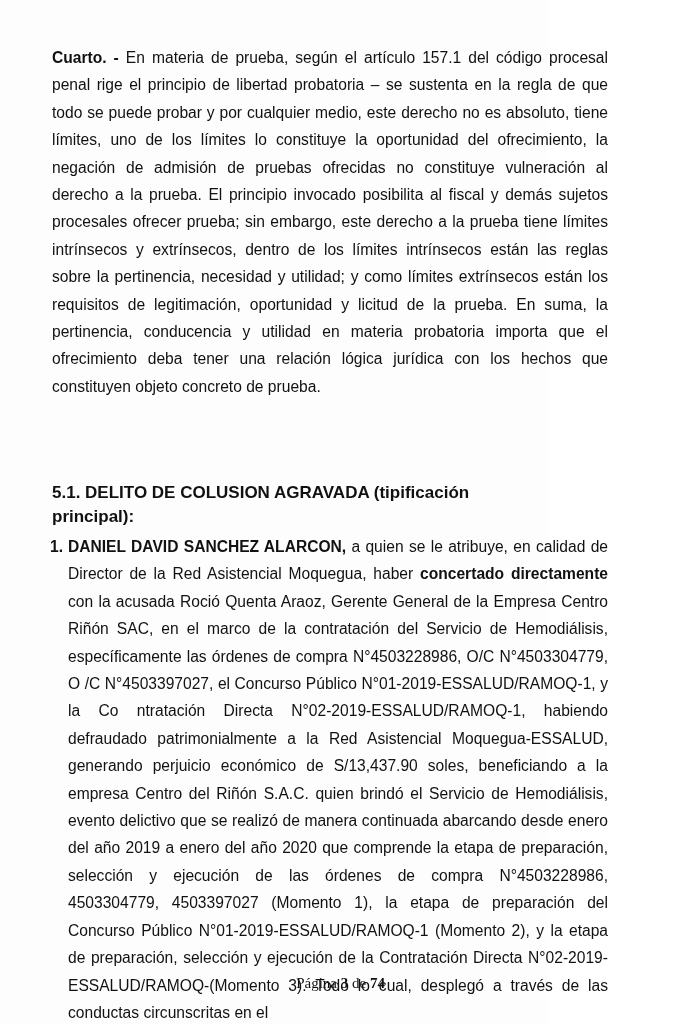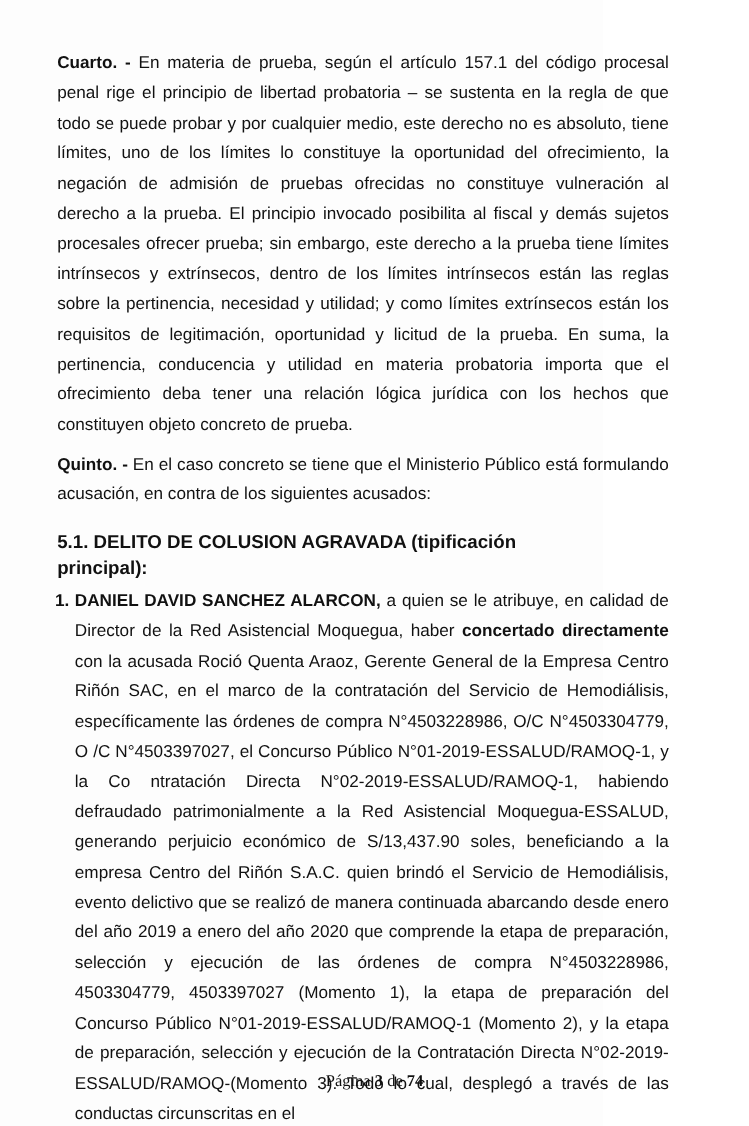--- a/index.html
+++ b/index.html
@@ -33,23 +33,20 @@
 </style>
 </head>
 <body>
 
 <div class="page">
 
   <div class="body-text" id="p-cuarto">
     <p class="para"><span class="lead">Cuarto. -</span> <span>En materia de prueba, según el artículo 157.1 del código procesal penal rige el principio de libertad probatoria – se sustenta en la regla de que todo se puede probar y por cualquier medio, este derecho no es absoluto, tiene límites, uno de los límites lo constituye la oportunidad del ofrecimiento, la negación de admisión de pruebas ofrecidas no constituye vulneración al derecho a la prueba. El principio invocado posibilita al fiscal y demás sujetos procesales ofrecer prueba; sin embargo, este derecho a la prueba tiene límites intrínsecos y extrínsecos, dentro de los límites intrínsecos están las reglas sobre la pertinencia, necesidad y utilidad; y como límites extrínsecos están los requisitos de legitimación, oportunidad y licitud de la prueba. En suma, la pertinencia, conducencia y utilidad en materia probatoria importa que el ofrecimiento deba tener una relación lógica jurídica con los hechos que constituyen objeto concreto de prueba.</span></p>
   </div>
 
-  <div class="body-text" id="p-quinto">
-    <p class="para"><span class="lead">Quinto. -</span> <span>En el caso concreto se tiene que el Ministerio Público está formulando acusación, en contra de los siguientes acusados:</span></p>
-  </div>
 
   <div id="heading-51">5.1. DELITO DE COLUSION AGRAVADA (tipificación principal):</div>
 
   <div id="item-1">
     <span class="num">1.</span>
     <div class="content"><span class="b">DANIEL DAVID SANCHEZ ALARCON,</span><span> a quien se le atribuye, en calidad de Director de la Red Asistencial Moquegua, haber </span><span class="b">concertado directamente</span><span> con la acusada Roció Quenta Araoz, Gerente General de la Empresa Centro Riñón SAC, en el marco de la contratación del Servicio de Hemodiálisis, específicamente las órdenes de compra N°4503228986, O/C N°4503304779, O /C N°4503397027, el Concurso Público N°01-2019-ESSALUD/RAMOQ-1, y la Co ntratación Directa N°02-2019-ESSALUD/RAMOQ-1, habiendo defraudado patrimonialmente a la Red Asistencial Moquegua-ESSALUD, generando perjuicio económico de S/13,437.90 soles, beneficiando a la empresa Centro del Riñón S.A.C. quien brindó el Servicio de Hemodiálisis, evento delictivo que se realizó de manera continuada abarcando desde enero del año 2019 a enero del año 2020 que comprende la etapa de preparación, selección y ejecución de las órdenes de compra N°4503228986, 4503304779, 4503397027 (Momento 1), la etapa de preparación del Concurso Público N°01-2019-ESSALUD/RAMOQ-1 (Momento 2), y la etapa de preparación, selección y ejecución de la Contratación Directa N°02-2019-ESSALUD/RAMOQ-(Momento 3). Todo lo cual, desplegó a través de las conductas circunscritas en el</span></div>
   </div>
 
   <div id="footer"><span>Página </span><span class="b">3</span><span> de </span><span class="b">74</span></div>
 

